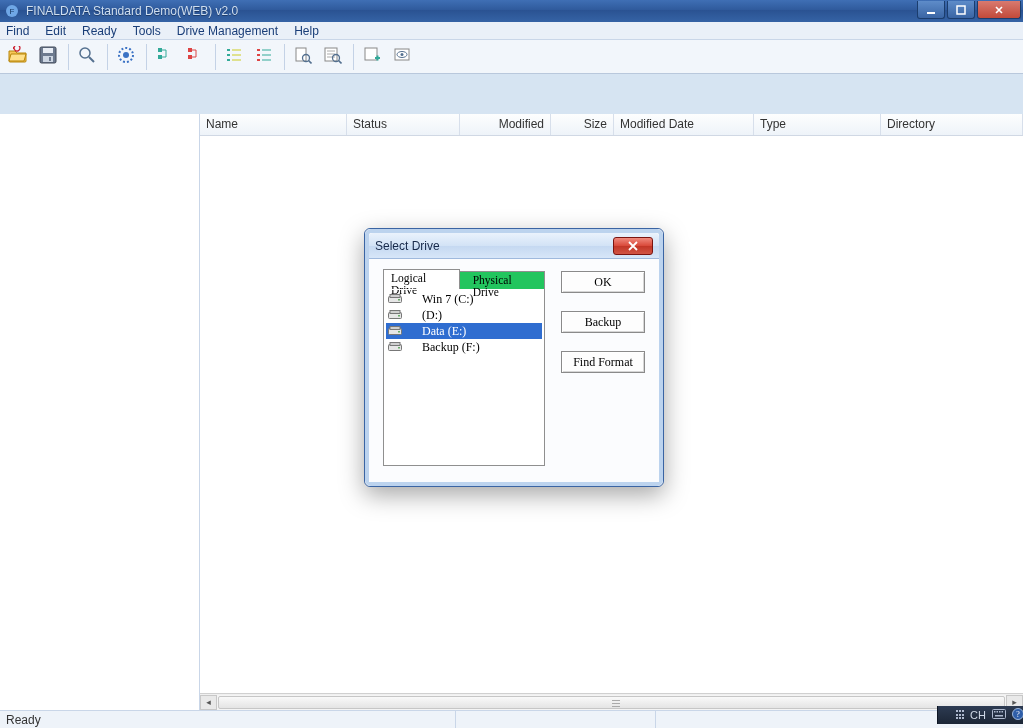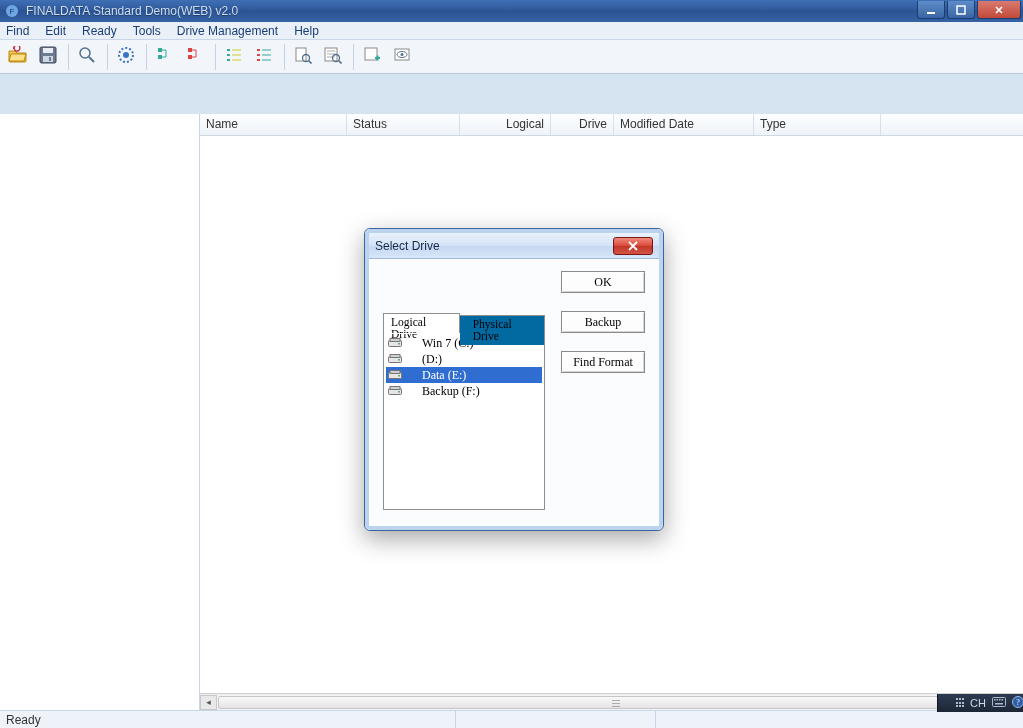--- a/index.html
+++ b/index.html
@@ -71,21 +71,21 @@
     background:#eef3f9; border-top:1px solid #c9d6e8; display:flex; align-items:center;
     font-size:12px; color:#333; padding-left:6px;
   }
   .status-seg { border-left:1px solid #c9d6e8; height:100%; }
   .status-spacer { width:414px; }
   .status-box1 { width:200px; }
   .status-box2 { flex:1; }
 
   
   .tray {
-    position:absolute; right:0; bottom:16px; height:18px; width:86px;
+    position:absolute; right:0; bottom:4px; height:18px; width:86px;
     background: linear-gradient(to bottom,#2d3b52,#1c2636);
     display:flex; align-items:center; color:#cfd8e6; font-size:11px;
     padding:0 18px; gap:6px; border-left:1px solid #0e1624;
   }
   .tray .dots { width:10px; height:10px; display:grid; grid-template-columns:repeat(3,2px); grid-gap:1px;}
   .tray .dots i{background:#aeb9cf; width:2px;height:2px;}
 
   
   .dialog {
     position:absolute; left:364px; top:228px; width:300px;
@@ -99,28 +99,28 @@
     display:flex; align-items:center; padding:0 6px; font-size:12px; color:#17294a;
   }
   .dlg-title .t { flex:1; }
   .dlg-close {
     width:40px; height:18px; border:1px solid #7a1410; border-radius:3px;
     background: linear-gradient(to bottom,#f08a7e 0%,#d9493a 49%,#c23526 50%,#d15444 100%);
     display:flex; align-items:center; justify-content:center; color:#fff; font-weight:bold;
   }
   .dlg-body { padding:10px 12px 16px 14px; display:flex; gap:16px; background:#fbfcfe; }
 
-  .left-col { width:162px;margin-top:44px; }
+  .left-col { width:162px; }
   .tabs { display:flex; height:20px; font-size:11.5px; font-family: "Times New Roman", serif; color:#000; }
   .tab {
     padding:2px 7px 0 7px; border:1px solid #8f8f8f; background:#fff;
     border-bottom:none; position:relative;
   }
   .tab.active { background:#fff; z-index:2; }
-  .tab.inactive { background:#0369a1; margin-top:2px; height:30px; border-left:none;padding-left:13px; }
+  .tab.inactive { background:#22c55e; margin-top:2px; height:18px; border-left:none;padding-left:13px; }
   .tab.active::after{content:"";position:absolute;left:0;right:0;bottom:-1px;height:1px;background:#fff;}
   .listbox { width:162px; height:178px; border:1px solid #8f8f8f; background:#fff; margin-top:-1px; padding:2px 2px; font-family: "Times New Roman", serif; font-size:12px; color:#000;}
   .drive { display:flex; align-items:center; height:16px; padding:0 2px; gap:20px; }
   .drive.selected { background:#2f6dd0; color:#fff; }
   .drive .dicon { width:14px; height:10px; }
 
   .right-col { display:flex; flex-direction:column; gap:18px; padding-top:2px; }
   .btn3d {
     width:84px; height:22px; border:1px solid #8a8a8a; background:#fdfdfd;
     font-family: "Times New Roman", serif; font-size:12px; color:#000;
@@ -298,24 +298,25 @@
     </span>
   </div>
 </div>
 
 <div class="workspace">
   <div class="tree-pane"></div>
   <div class="list-pane">
     <div class="col-headers">
       <div class="col" style="width:147px">Name</div>
       <div class="col" style="width:113px">Status</div>
-      <div class="col" style="width:91px;text-align:right">Logical</div>
-      <div class="col" style="width:63px;text-align:right">Drive</div>
+      <div class="col" style="width:91px;text-align:right">Modified</div>
+      <div class="col" style="width:63px;text-align:right">Size</div>
       <div class="col" style="width:140px">Modified Date</div>
       <div class="col" style="width:127px">Type</div>
+      <div class="col" style="flex:1">Directory</div>
     </div>
     <div class="list-body"></div>
     <div class="hscroll">
       <div class="arrow">◂</div>
       <div class="track">
         <div class="thumb">
           <div class="grip">
               <i></i>
               <i></i>
               <i></i>

